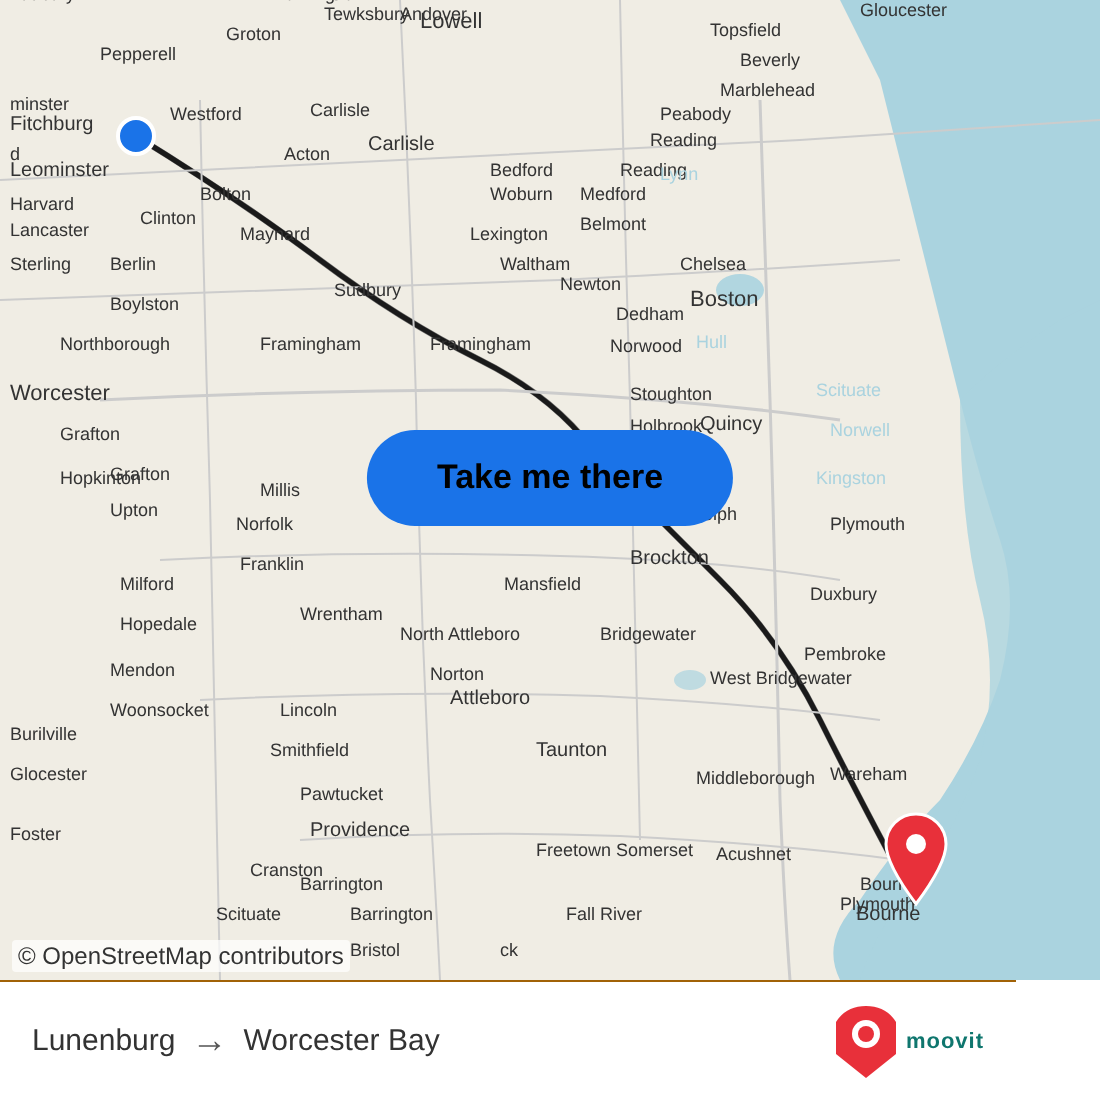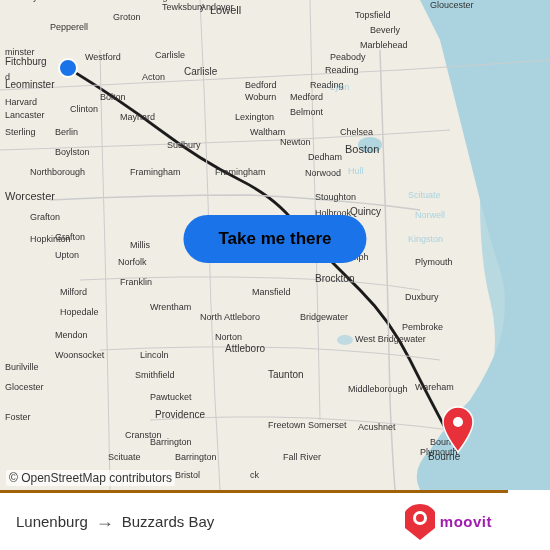--- a/index.html
+++ b/index.html
@@ -48,21 +48,21 @@
     }
 
     #footer {
       position: relative;
       width: 508px;
       height: 60px;
       background: white;
       display: flex;
       align-items: center;
       padding: 0 16px;
-      border-top: 3px solid #a16207;
+      border-top: 1px solid #a16207;
     }
 
     #route-info {
       display: flex;
       align-items: center;
       flex: 1;
       gap: 8px;
     }
 
     #origin-text {
@@ -87,23 +87,23 @@
       align-items: center;
       gap: 5px;
     }
 
     #moovit-icon {
       width: 30px;
       height: 36px;
     }
 
     #moovit-label {
-      font-size: 15px;
+      font-size: 11px;
       font-weight: bold;
-      color: #a21caf;
+      color: #0f766e;
       letter-spacing: 0.5px;
     }
   </style>
 </head>
 <body>
 
 <div id="map-container">
   <svg id="map-svg" viewBox="0 0 550 490" xmlns="http://www.w3.org/2000/svg">
 
     <rect width="550" height="490" fill="#f0ede4"></rect>
@@ -239,21 +239,21 @@
 
   <button id="take-me-there-btn">Take me there</button>
 
   <div id="attribution">© OpenStreetMap contributors</div>
 </div>
 
 <div id="footer">
   <div id="route-info">
     <span id="origin-text">Lunenburg</span>
     <span id="arrow-icon">→</span>
-    <span id="destination-text">Buzzards Bay</span>
+    <span id="destination-text">Worcester Bay</span>
   </div>
   <div id="moovit-logo">
     <svg id="moovit-icon" viewBox="0 0 30 36" xmlns="http://www.w3.org/2000/svg">
       <path d="M15,0 Q25,0 30,8 Q35,16 30,24 L15,36 L0,24 Q-5,16 0,8 Q5,0 15,0Z" fill="#e8303a"></path>
       <circle cx="15" cy="14" r="7" fill="white"></circle>
       <circle cx="15" cy="14" r="4" fill="#e8303a"></circle>
     </svg>
     <span id="moovit-label">moovit</span>
   </div>
 </div>

